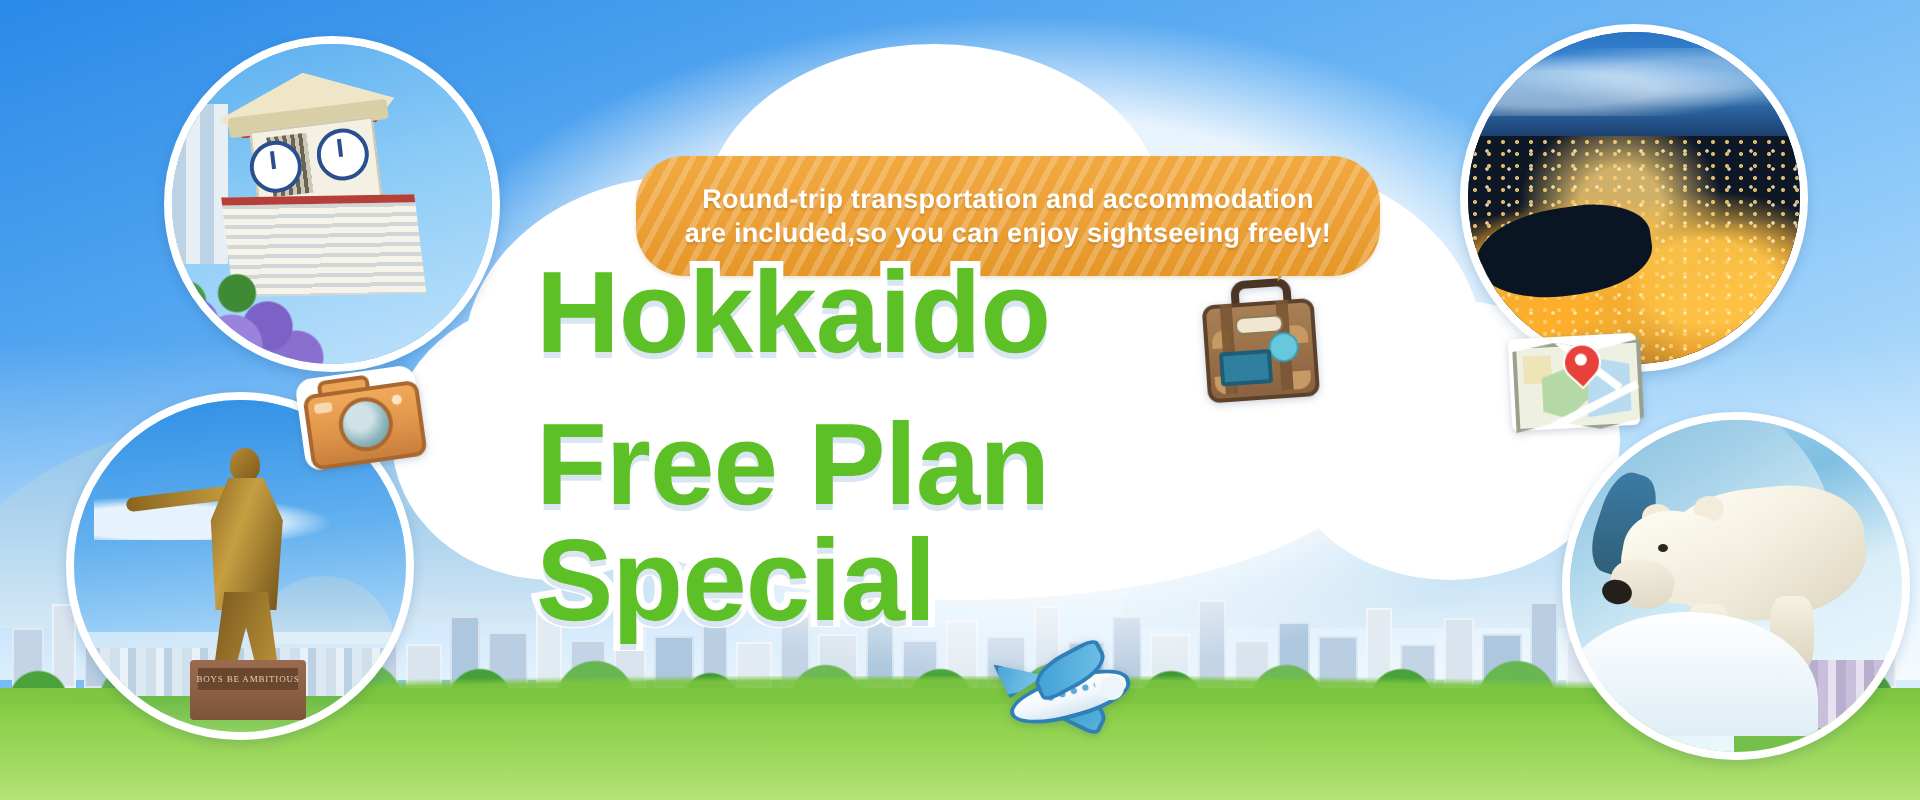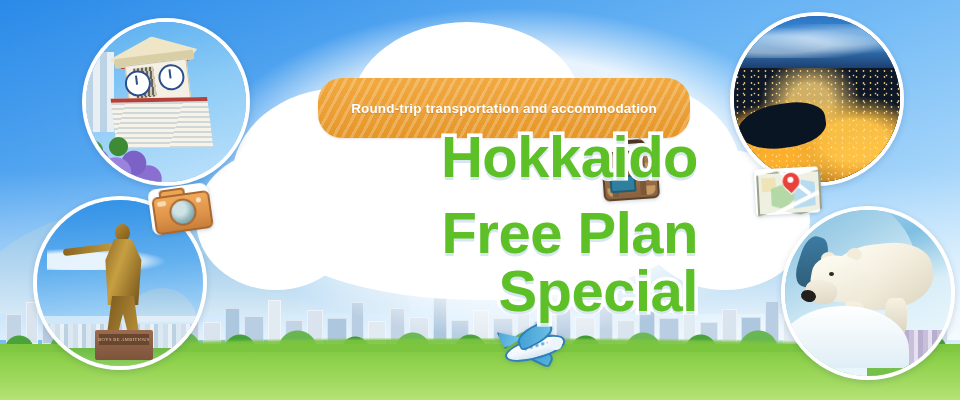--- a/index.html
+++ b/index.html
@@ -298,21 +298,20 @@
 
   
   #headline{
     position:absolute;left:268px;top:128px;width:430px;
     font-size:58px;line-height:58px;font-weight:bold;
     color:#5cc026;
     letter-spacing:-.5px;
     -webkit-text-stroke:7px #ffffff;
     paint-order:stroke fill;
     text-shadow:0 3px 0 rgba(170,200,225,.45);
-    text-align:right;
   }
   #headline .l1{display:block;}
   #headline .l2{display:block;margin-top:18px;}
 
   
   #subtitle-wrap{
     position:absolute;left:246px;top:268px;width:486px;
     border-top:1.5px solid #2b4f9e;border-bottom:1.5px solid #2b4f9e;
     padding:6px 0 7px 0;
     text-align:center;
@@ -504,20 +503,21 @@
     <div class="pl-fus"></div>
     <div class="pl-nose"></div>
     <div class="pl-win"></div>
     <div class="pl-wing"></div>
   </div>
 
   <div id="bubble-tail"></div>
   <div id="speech-bubble">
     <div class="bubble-text">
       <span>Round-trip transportation and accommodation</span>
+      <span>are included,so you can enjoy sightseeing freely!</span>
     </div>
   </div>
 
   <div id="headline">
     <span class="l1">Hokkaido</span>
     <span class="l2">Free Plan Special</span>
   </div>
 
 
 </div>

